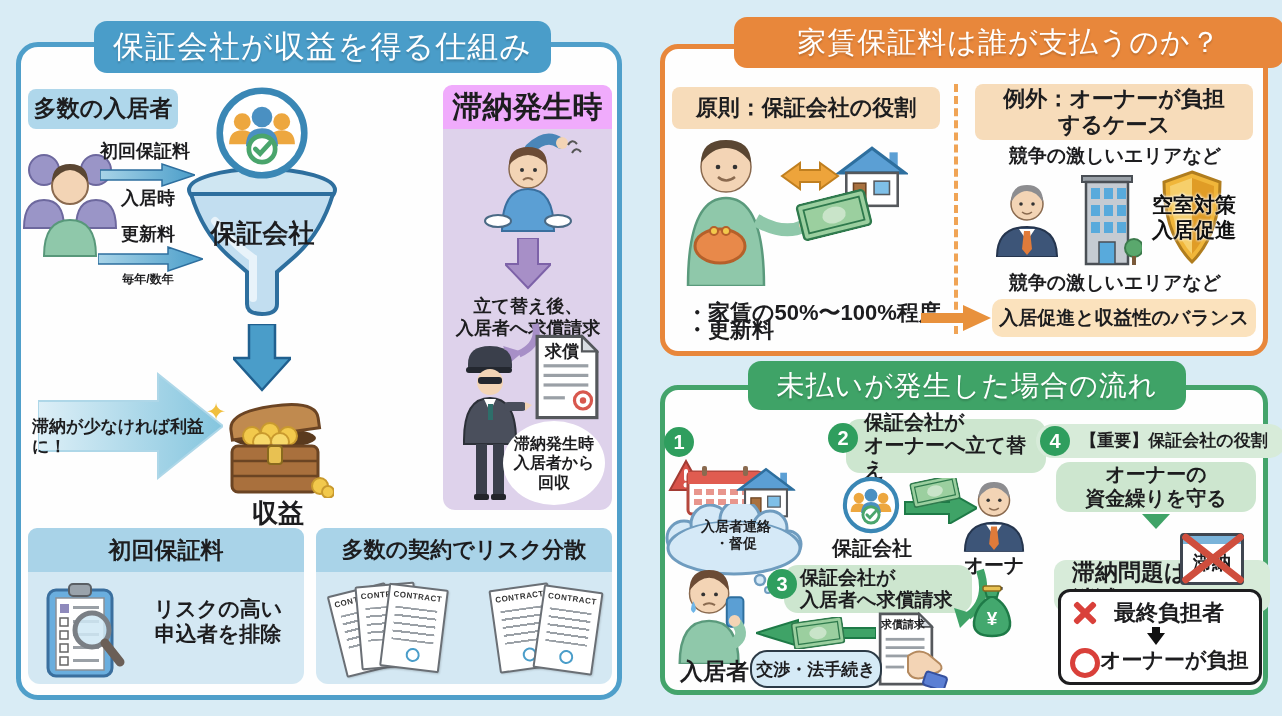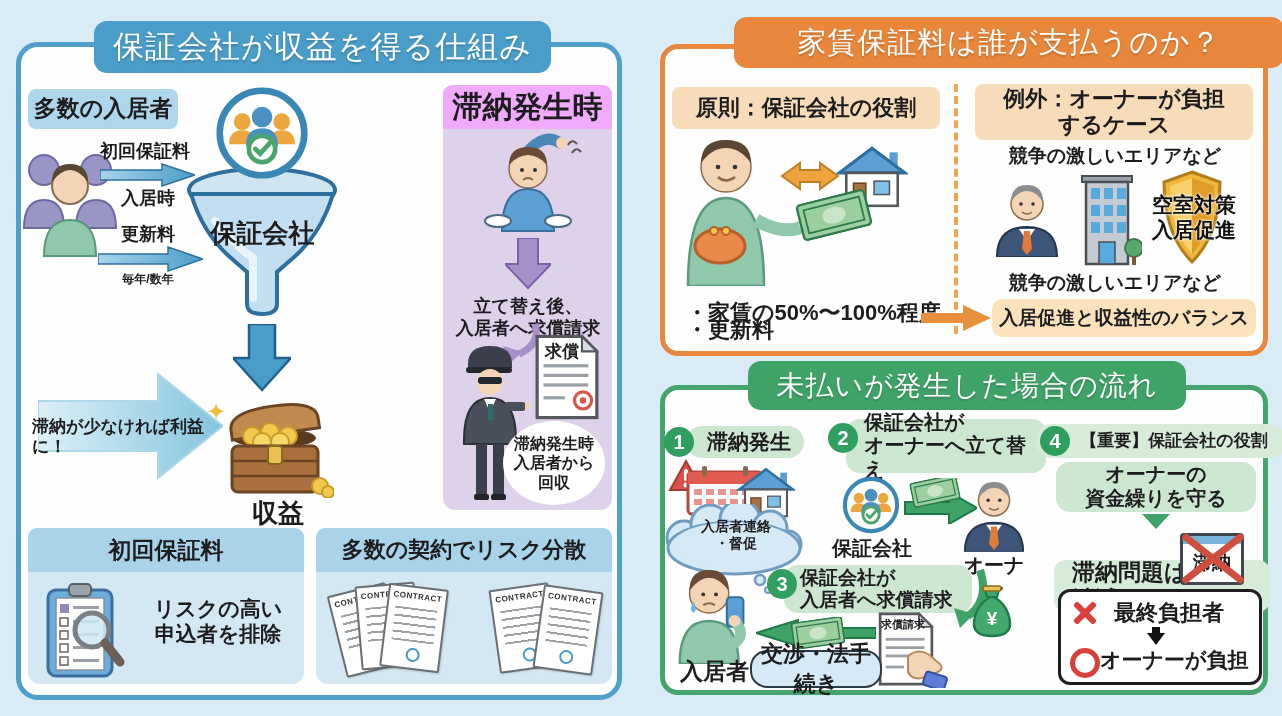--- a/index.html
+++ b/index.html
@@ -329,21 +329,20 @@
 
   <div class="t tc" style="left:1008px;top:272px;width:214px;font-size:19px">競争の激しいエリアなど</div>
   <svg class="abs" style="left:921px;top:303px" width="70" height="30" viewBox="0 0 70 30">
     <polygon points="0,10 42,10 42,2 70,15 42,28 42,20 0,20" fill="#e8913c"></polygon>
   </svg>
   <div class="pill" style="left:992px;top:299px;width:264px;height:38px;background:#fbe2bd;border-radius:10px;font-size:19px">入居促進と収益性のバランス</div>
 
   <div class="panel p-green" style="left:660px;top:385px;width:598px;height:300px;border-radius:18px"></div>
   <div class="banner b-green" style="left:748px;top:361px;width:438px;height:49px;font-size:28px">未払いが発生した場合の流れ</div>
 
-  <div class="pill lg-pill" style="left:686px;top:426px;width:110px;height:32px;font-size:21px;border-radius:16px;padding-left:8px">滞納発生</div>
   <div class="stepnum" style="left:664px;top:427px">1</div>
   <svg class="abs" style="left:668px;top:459px" width="36" height="34" viewBox="0 0 36 34">
     <polygon points="18,2 34,31 2,31" fill="#d9534a" stroke="#a33b33" stroke-width="2"></polygon>
     <rect x="16" y="10" width="4" height="12" rx="2" fill="#fff"></rect>
       <circle cx="18" cy="26" r="2.5" fill="#fff"></circle>
   </svg>
   <svg class="abs" style="left:686px;top:464px" width="78" height="52" viewBox="0 0 78 52">
     <rect x="2" y="8" width="74" height="42" rx="4" fill="#fff" stroke="#b5473d" stroke-width="3"></rect>
     <rect x="2" y="8" width="74" height="12" fill="#e05c50"></rect>
     <rect x="16" y="2" width="5" height="10" rx="2" fill="#8a6a4f"></rect>
@@ -421,21 +420,21 @@
     <polygon points="2,40 22,46 8,60" fill="#3fa367"></polygon>
   </svg>
   <svg class="abs" style="left:876px;top:612px" width="60" height="74" viewBox="0 0 60 80">
     <use href="#sym-doc" width="60" height="80"></use>
   </svg>
   <div class="t tc" style="left:879px;top:618px;width:48px;font-size:11px">求償請求</div>
   <svg class="abs" style="left:900px;top:638px" width="48" height="50" viewBox="0 0 48 50">
     <path d="M8,18 q10,-8 20,-2 l12,10 q4,5 -2,8 l-16,6 q-10,2 -14,-6 z" fill="#f3d4b5" stroke="#b58a5f" stroke-width="2"></path>
     <rect x="24" y="36" width="22" height="14" rx="3" fill="#5b7fd4" stroke="#35509e" stroke-width="2" transform="rotate(18 35 43)"></rect>
   </svg>
-  <div class="bubble" style="left:750px;top:650px;width:128px;height:34px;background:#d5eaf6;border:2px solid #2c3a46;border-radius:17px;font-size:22px">交渉・法手続き</div>
+  <div class="bubble" style="left:750px;top:650px;width:128px;height:34px;background:#d5eaf6;border:2px solid #2c3a46;border-radius:17px;font-size:17px">交渉・法手続き</div>
   <svg class="abs" style="left:968px;top:580px" width="48" height="58" viewBox="0 0 48 58">
     <path d="M24,16 Q8,24 6,42 Q5,56 24,56 Q43,56 42,42 Q40,24 24,16 Z" fill="#43a86e" stroke="#1e7a47" stroke-width="2.5"></path>
     <path d="M17,10 L31,10 L29,17 L19,17 Z" fill="#43a86e" stroke="#1e7a47" stroke-width="2"></path>
     <rect x="15" y="6" width="18" height="5" rx="2" fill="#e8c152" stroke="#8a6a1e" stroke-width="1.5"></rect>
   </svg>
   <div class="t tc" style="left:968px;top:608px;width:48px;font-size:19px;color:#fff">¥</div>
 
   <div class="pill lg-box" style="left:1036px;top:424px;width:224px;height:34px;font-size:17px;border-radius:17px;padding-left:26px">【重要】保証会社の役割</div>
   <div class="stepnum" style="left:1040px;top:426px">4</div>
   <div class="pill lg-pill" style="left:1056px;top:462px;width:200px;height:50px;font-size:20px">オーナーの

